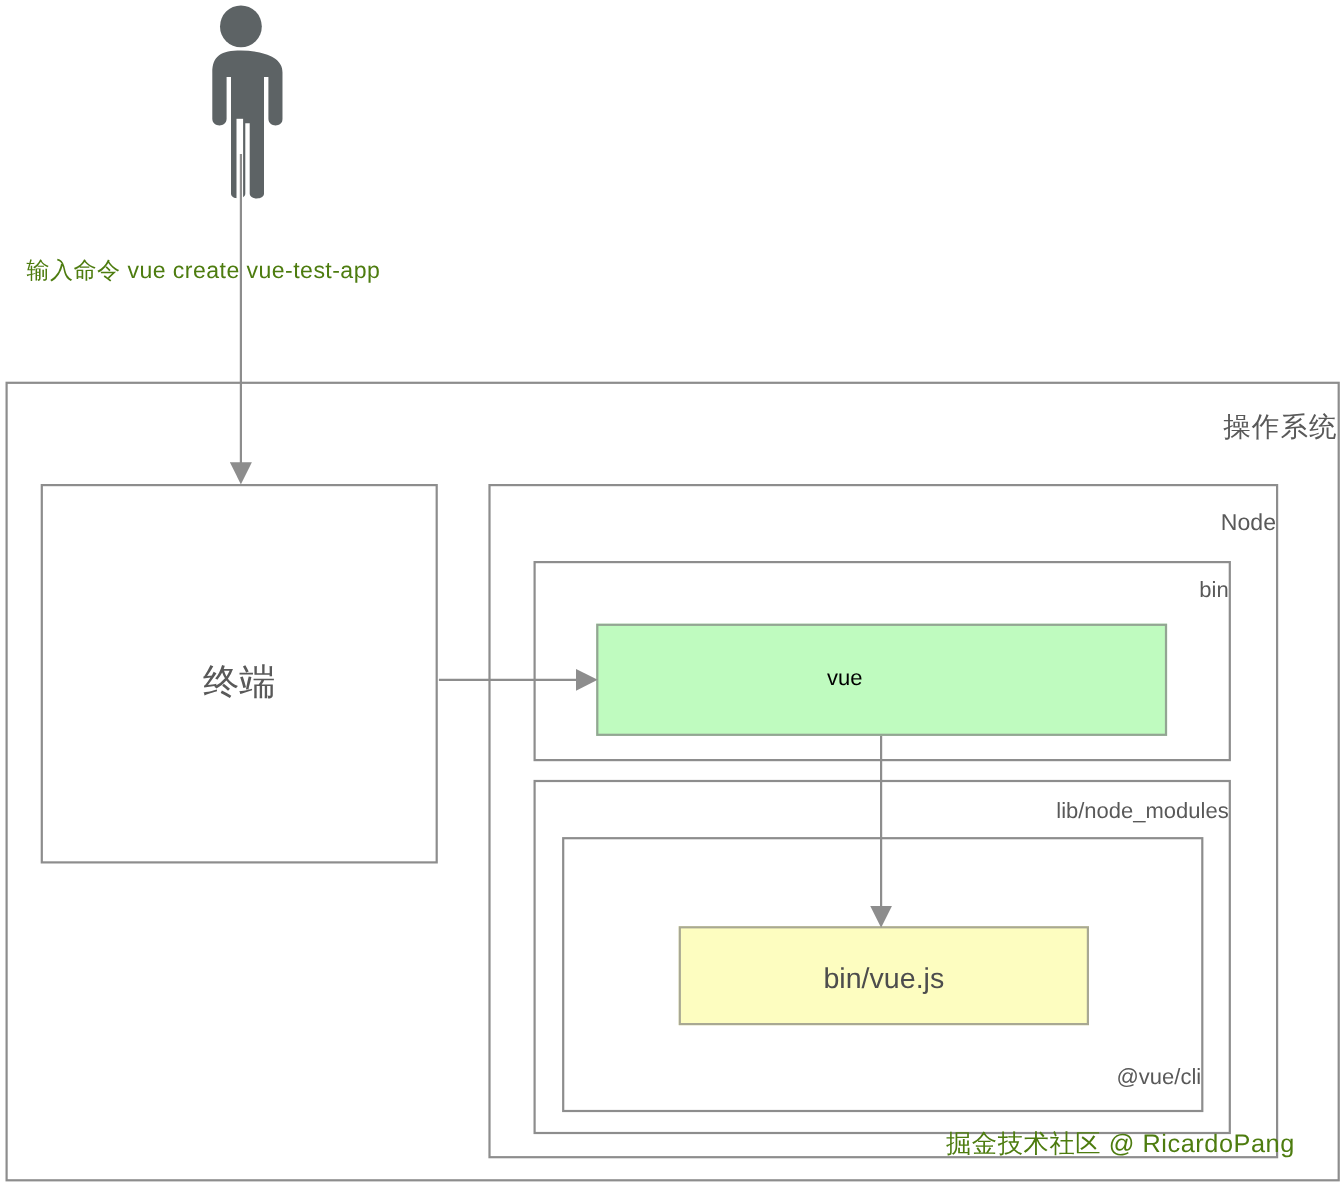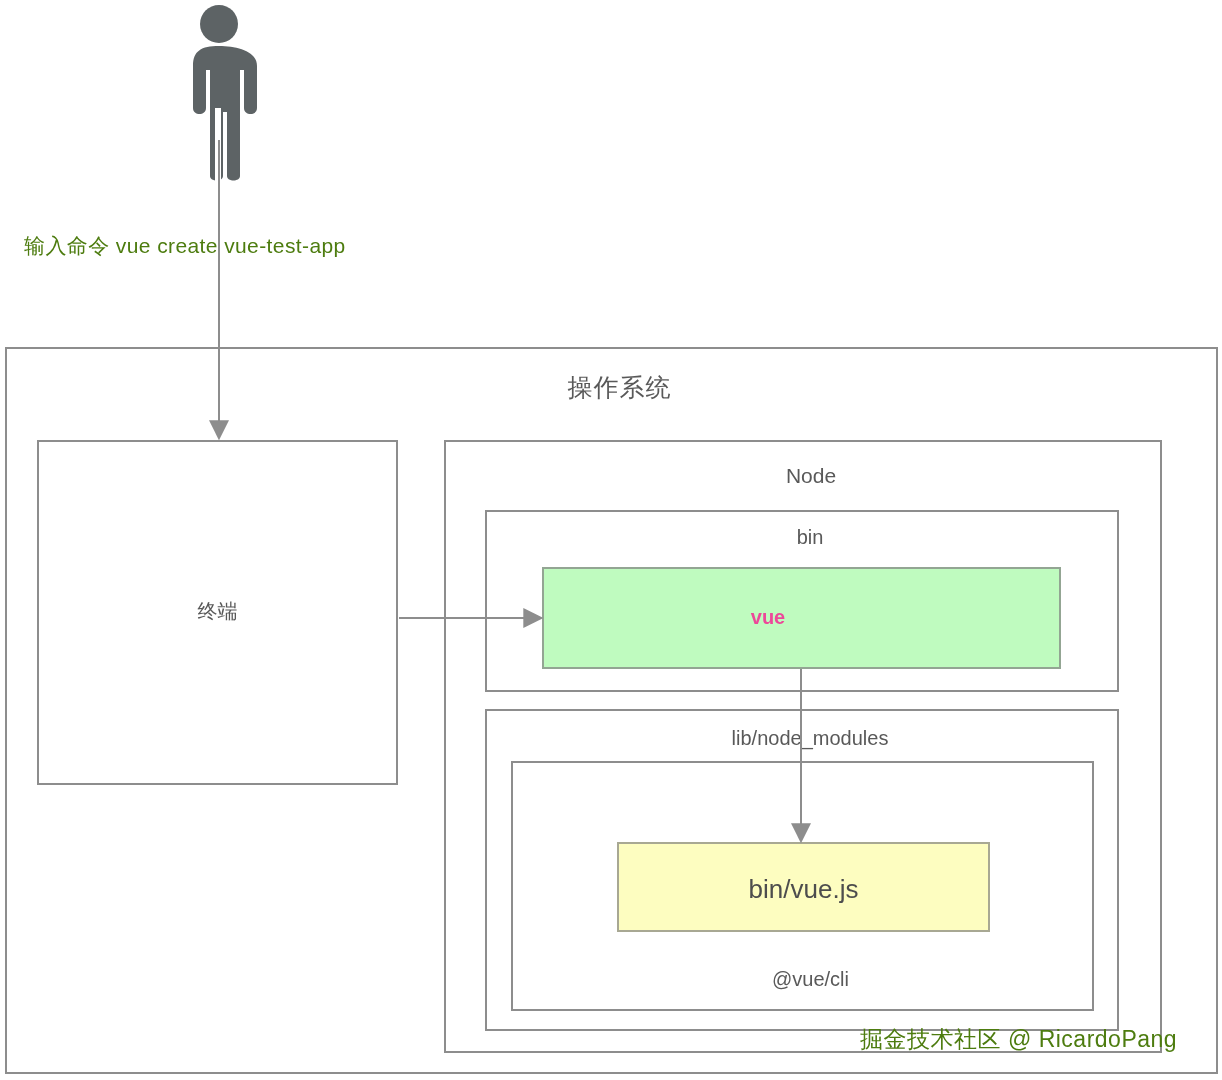--- a/index.html
+++ b/index.html
@@ -22,21 +22,21 @@
   .box {
     position: absolute;
     box-sizing: border-box;
     border: 2px solid #888888;
     background: transparent;
   }
   .box-title {
     position: absolute;
     left: 0;
     right: 0;
-    text-align: center;
+    text-align: right;
     color: #595959;
     white-space: nowrap;
     pointer-events: none;
     margin-left: 16px;
   }
 
   
   #os-box {
     left: 5px;
     top: 347px;
@@ -57,21 +57,21 @@
     width: 361px;
     height: 345px;
     border-color: #8d8d8d;
   }
   #terminal-label {
     position: absolute;
     left: 37px;
     top: 598px;
     width: 361px;
     text-align: center;
-    font-size: 20px;
+    font-size: 33px;
     color: #595959;
   }
 
   
   #node-box {
     left: 444px;
     top: 440px;
     width: 718px;
     height: 613px;
     border-color: #8d8d8d;
@@ -105,22 +105,21 @@
     background: #bffbbf;
     border: 2px solid #93a593;
   }
   #vue-label {
     position: absolute;
     left: 542px;
     top: 606px;
     width: 452px;
     text-align: center;
     font-size: 20px;
-    color: #ec4899;
-    font-weight: bold;
+    color: #000000;
   }
 
   
   #libnm-box {
     left: 485px;
     top: 709px;
     width: 634px;
     height: 322px;
     border-color: #8d8d8d;
   }

